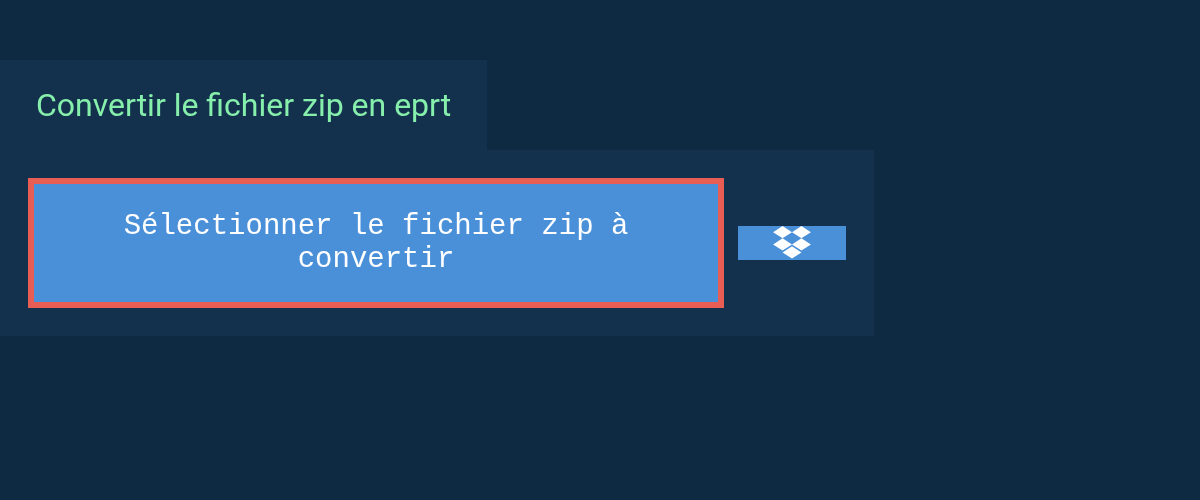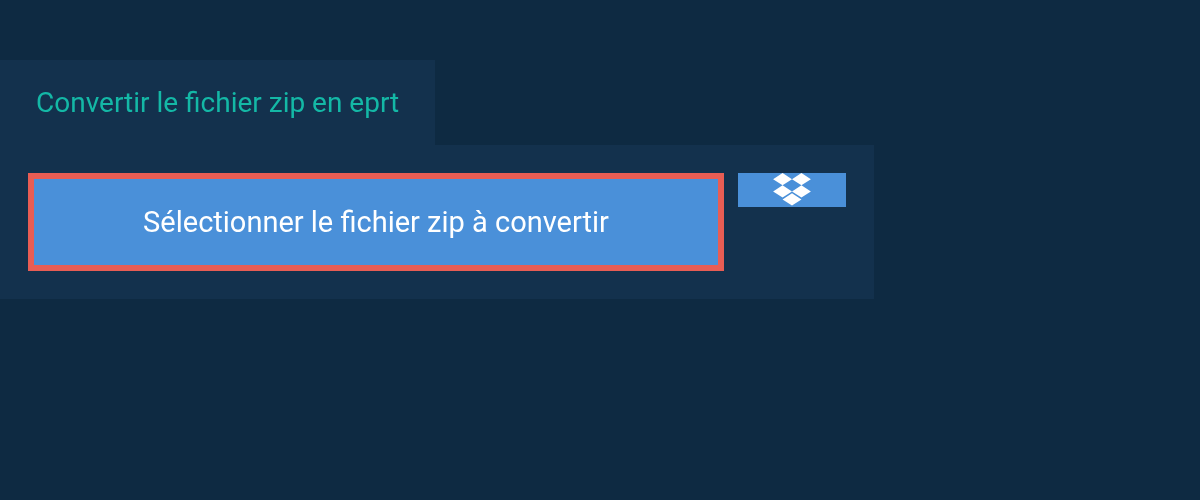--- a/index.html
+++ b/index.html
@@ -14,33 +14,34 @@
       height: 500px;
       overflow: hidden;
     }
     .tab-header {
       background: #13314d;
       display: inline-block;
       padding: 26px 36px;
       margin-top: 60px;
     }
     .tab-header-text {
-      color: #14b8a6;
-      font-size: 28px;
+      color: #86efac;
+      font-size: 32px;
       font-weight: 400;
     }
     .panel {
       background: #13314d;
       width: 874px;
       padding: 28px;
     }
     .button-row {
       display: flex;
       gap: 14px;
-      align-items: flex-start;
+      align-items: center;
+      font-family: Liberation Mono, monospace;
     }
     .select-file-button {
       background: #4a90d9;
       border: 6px solid #e85d54;
       color: #ffffff;
       font-size: 29px;
       font-weight: 400;
       padding: 26px 40px;
       flex: 1;
       text-align: center;

